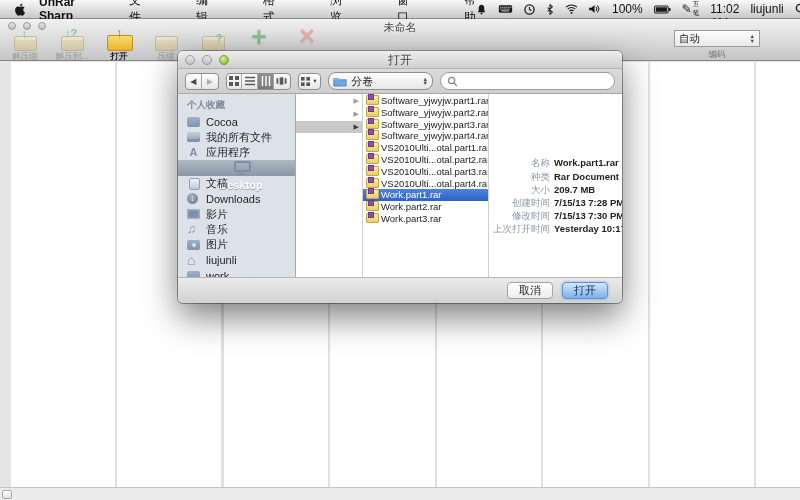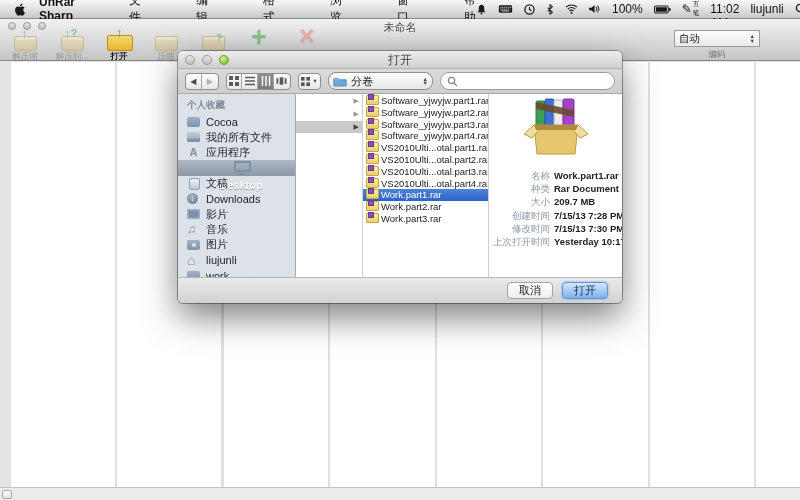--- a/index.html
+++ b/index.html
@@ -139,21 +139,21 @@
     overflow:hidden;}
   .frow{height:11.8px;display:flex;gap:3px;padding-left:3px;white-space:nowrap;
     color:#1c1c1c;}
   .frow.selected{background:linear-gradient(#4e83dc,#2d62c8);color:#fff;}
   .fi{width:12px;height:10px;flex:0 0 12px;position:relative;}
   .fi::before{content:"";position:absolute;left:0;bottom:0;width:11px;height:8px;
     background:linear-gradient(#f9edab,#eccf63);border:1px solid #c3a64c;border-radius:1px;}
   .fi::after{content:"";position:absolute;left:2px;top:-1px;width:4px;height:4px;background:#8e4fa8;
     border:1px solid #6d3a85;}
 
-  .dlg-preview{flex:1;display:flex;flex-direction:column;align-items:center;
+  .dlg-preview{flex:1;display:flex;flex-direction:row;align-items:center;padding-top:12px;
     overflow:hidden;}
   .preview-icon{width:68px;height:66px;}
   .info{margin-top:9px;font-size:9.5px;width:100%;padding-left:2px;}
   .irow{display:flex;line-height:13.2px;}
   .ilabel{width:59px;text-align:right;color:#8c98a6;flex:0 0 59px;}
   .ivalue{margin-left:4px;color:#222;font-weight:bold;white-space:nowrap;}
 
   .dlg-footer{height:26px;background:linear-gradient(#eaeaea,#d2d2d2);border-top:1px solid #b5b5b5;
     border-radius:0 0 5px 5px;display:flex;align-items:center;justify-content:flex-end;gap:9px;
     padding:0 14px;}

